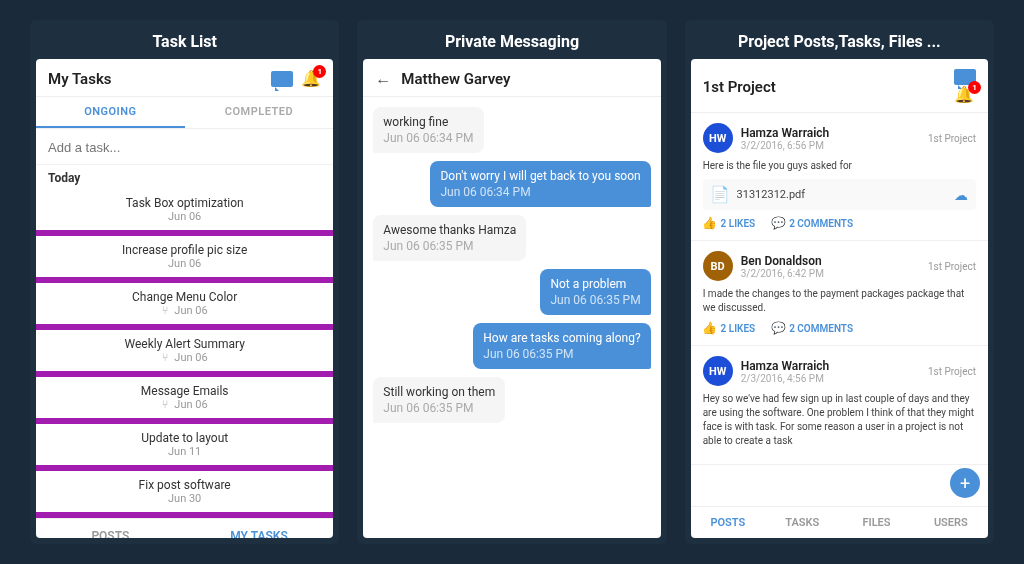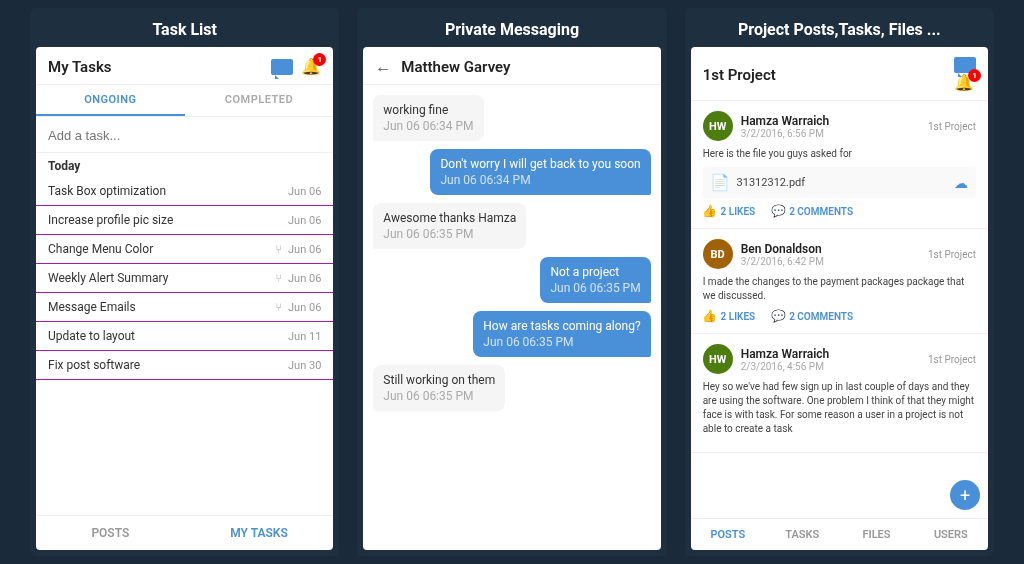--- a/index.html
+++ b/index.html
@@ -11,21 +11,21 @@
       width: 1024px;
       height: 564px;
       font-family: -apple-system, BlinkMacSystemFont, 'Segoe UI', Roboto, sans-serif;
       overflow: hidden;
     }
     .panels-container {
       display: flex;
       gap: 0;
       width: 100%;
       height: 100%;
-      padding: 8px 30px;
+      padding: 20px 30px;
       gap: 18px;
       align-items: stretch;
     }
     
     .panel {
       flex: 1;
       display: flex;
       flex-direction: column;
       background: #1e2f40;
       border-radius: 6px;
@@ -137,21 +137,22 @@
       padding: 6px 12px 4px;
       font-size: 12px;
       font-weight: 700;
       color: #333;
     }
     .task-item {
       display: flex;
       align-items: center;
       justify-content: space-between;
       padding: 7px 12px;
-      border-bottom: 1px solid #a21caf;
+      border-bottom: 6px solid #a21caf;
+      flex-direction: column;
     }
     .task-item .task-name {
       font-size: 12px;
       color: #333;
     }
     .task-item .task-right {
       display: flex;
       align-items: center;
       gap: 6px;
     }
@@ -275,21 +276,21 @@
     .proj-post-header {
       display: flex;
       align-items: center;
       gap: 8px;
       margin-bottom: 6px;
     }
     .avatar {
       width: 30px;
       height: 30px;
       border-radius: 50%;
-      background: #4d7c0f;
+      background: #1d4ed8;
       display: flex;
       align-items: center;
       justify-content: center;
       color: white;
       font-size: 11px;
       font-weight: bold;
       flex-shrink: 0;
     }
     .avatar.dark { background: #a16207; }
     .proj-post-meta {
@@ -496,21 +497,21 @@
         </div>
         <div class="msg-bubble-right">
           <div class="msg-text">Don't worry I will get back to you soon</div>
           <div class="msg-time">Jun 06 06:34 PM</div>
         </div>
         <div class="msg-bubble-left">
           <div class="msg-text">Awesome thanks Hamza</div>
           <div class="msg-time">Jun 06 06:35 PM</div>
         </div>
         <div class="msg-bubble-right">
-          <div class="msg-text">Not a project</div>
+          <div class="msg-text">Not a problem</div>
           <div class="msg-time">Jun 06 06:35 PM</div>
         </div>
         <div class="msg-bubble-right">
           <div class="msg-text">How are tasks coming along?</div>
           <div class="msg-time">Jun 06 06:35 PM</div>
         </div>
         <div class="msg-bubble-left">
           <div class="msg-text">Still working on them</div>
           <div class="msg-time">Jun 06 06:35 PM</div>
         </div>

